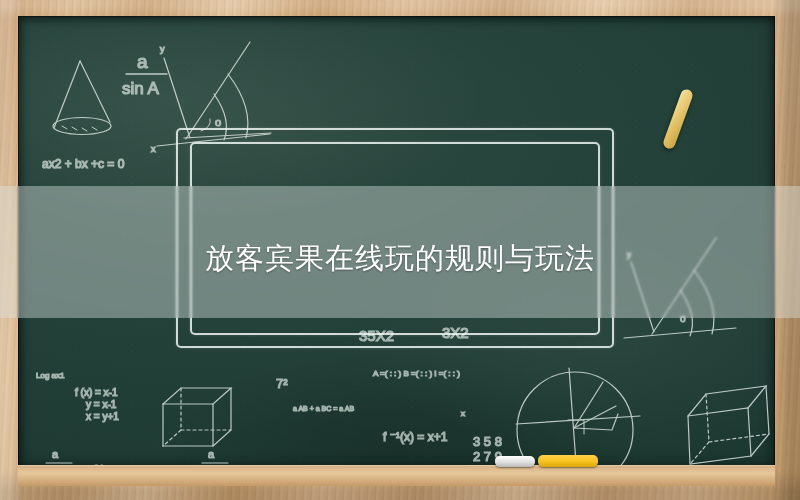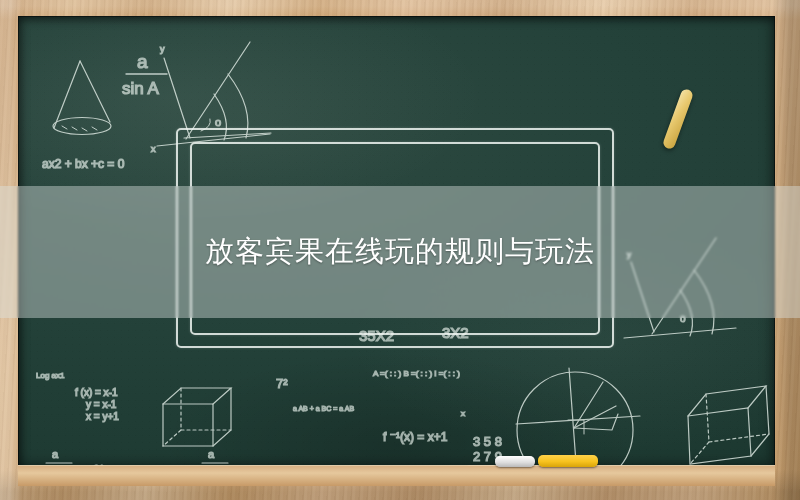--- a/index.html
+++ b/index.html
@@ -112,21 +112,21 @@
   .deco-outer{left:176px;top:128px;width:434px;height:216px;}
   .deco-inner{left:190px;top:142px;width:406px;height:189px;}
 
   
   .banner{
     position:absolute;left:0;right:0;top:186px;height:132px;
     background:rgba(222,229,226,.42);
     backdrop-filter:blur(1px);
   }
   .title{
-    position:absolute;left:0;right:0;top:186px;height:132px;
+    position:absolute;left:0;right:0;top:193px;height:132px;
     display:flex;align-items:center;justify-content:center;
     color:#ffffff;
     font-size:29px;
     letter-spacing:1px;
     font-weight:400;
     text-shadow:0 1px 2px rgba(0,0,0,.35);
     white-space:nowrap;
     font-family:"DejaVu Sans","Liberation Sans",sans-serif;
   }
 </style>

